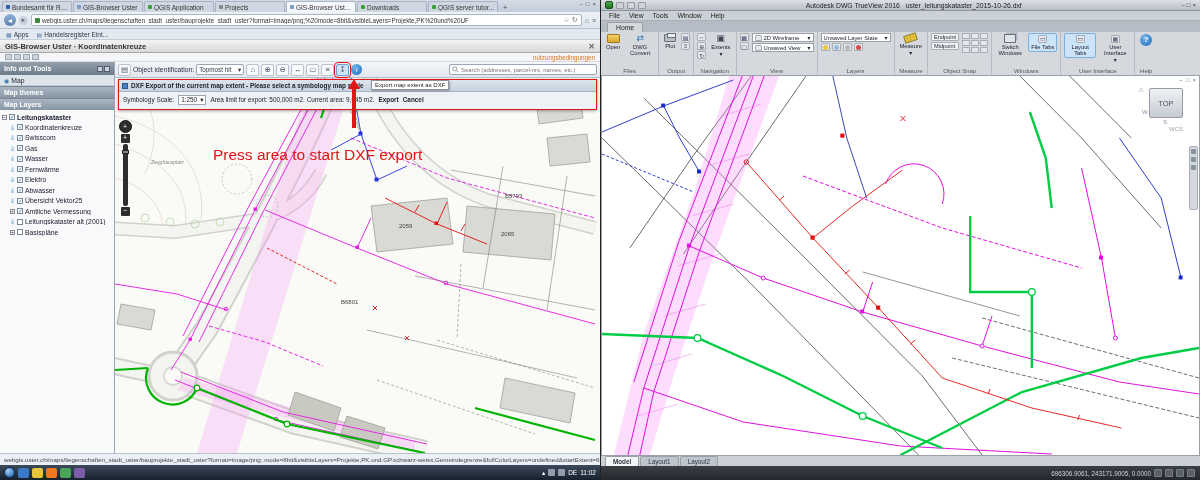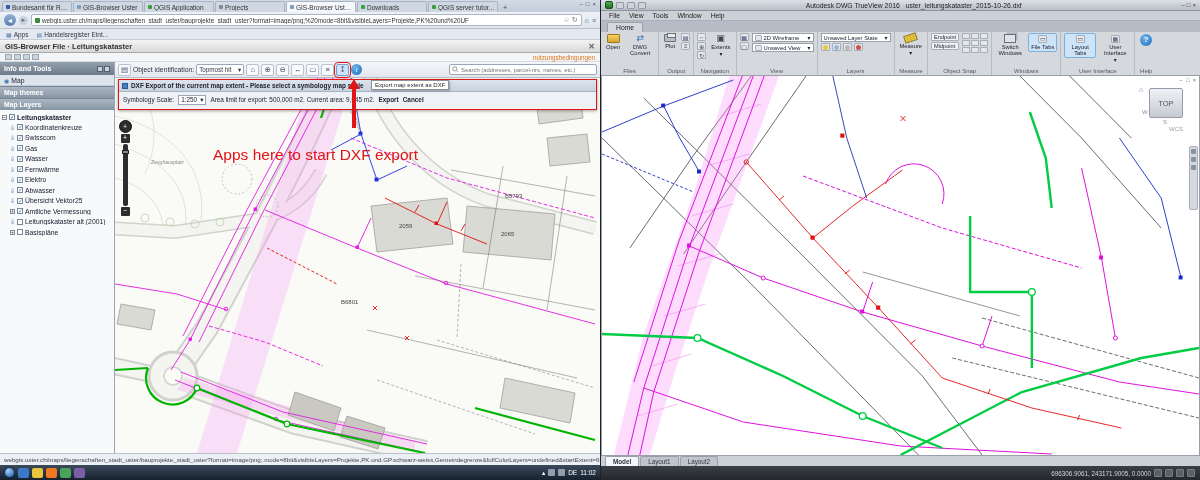--- a/index.html
+++ b/index.html
@@ -194,21 +194,21 @@
           <span class="gicon">▦</span>
           <span>Apps</span>
         </span>
       <span class="bm">
           <span class="gicon">▤</span>
           <span>Handelsregister Eint...</span>
         </span>
     </div>
 
     <div class="gis-header">
-      <span>GIS-Browser File · Leitungskataster</span>
+      <span>GIS-Browser Uster · Koordinatenkreuze</span>
       <span class="gis-close">✕</span>
     </div>
 
     <div class="gis-subrow">
       <span class="mini-ico"></span>
       <span class="mini-ico"></span>
       <span class="mini-ico"></span>
       <span class="mini-ico"></span>
       <span class="terms">nutzungsbedingungen</span>
     </div>
@@ -441,21 +441,21 @@
                   <span>1:250</span>
                   <span>▾</span>
                 </span>
               <span>Area limit for export: 500,000 m2. Current area: 9,045 m2.</span>
               <span class="dxf-btn">Export</span>
               <span class="dxf-btn">Cancel</span>
             </div>
           </div>
 
           <div class="tooltipbox">Export map extent as DXF</div>
-          <div class="annotation">Apps here to start DXF export</div>
+          <div class="annotation">Press area to start DXF export</div>
 
           <div class="zoomctl">
             <div class="panpad">+</div>
             <div class="zbtn">+</div>
             <div class="ztrack">
                 <div class="zhandle"></div>
               </div>
             <div class="zbtn">−</div>
           </div>
         </div>

